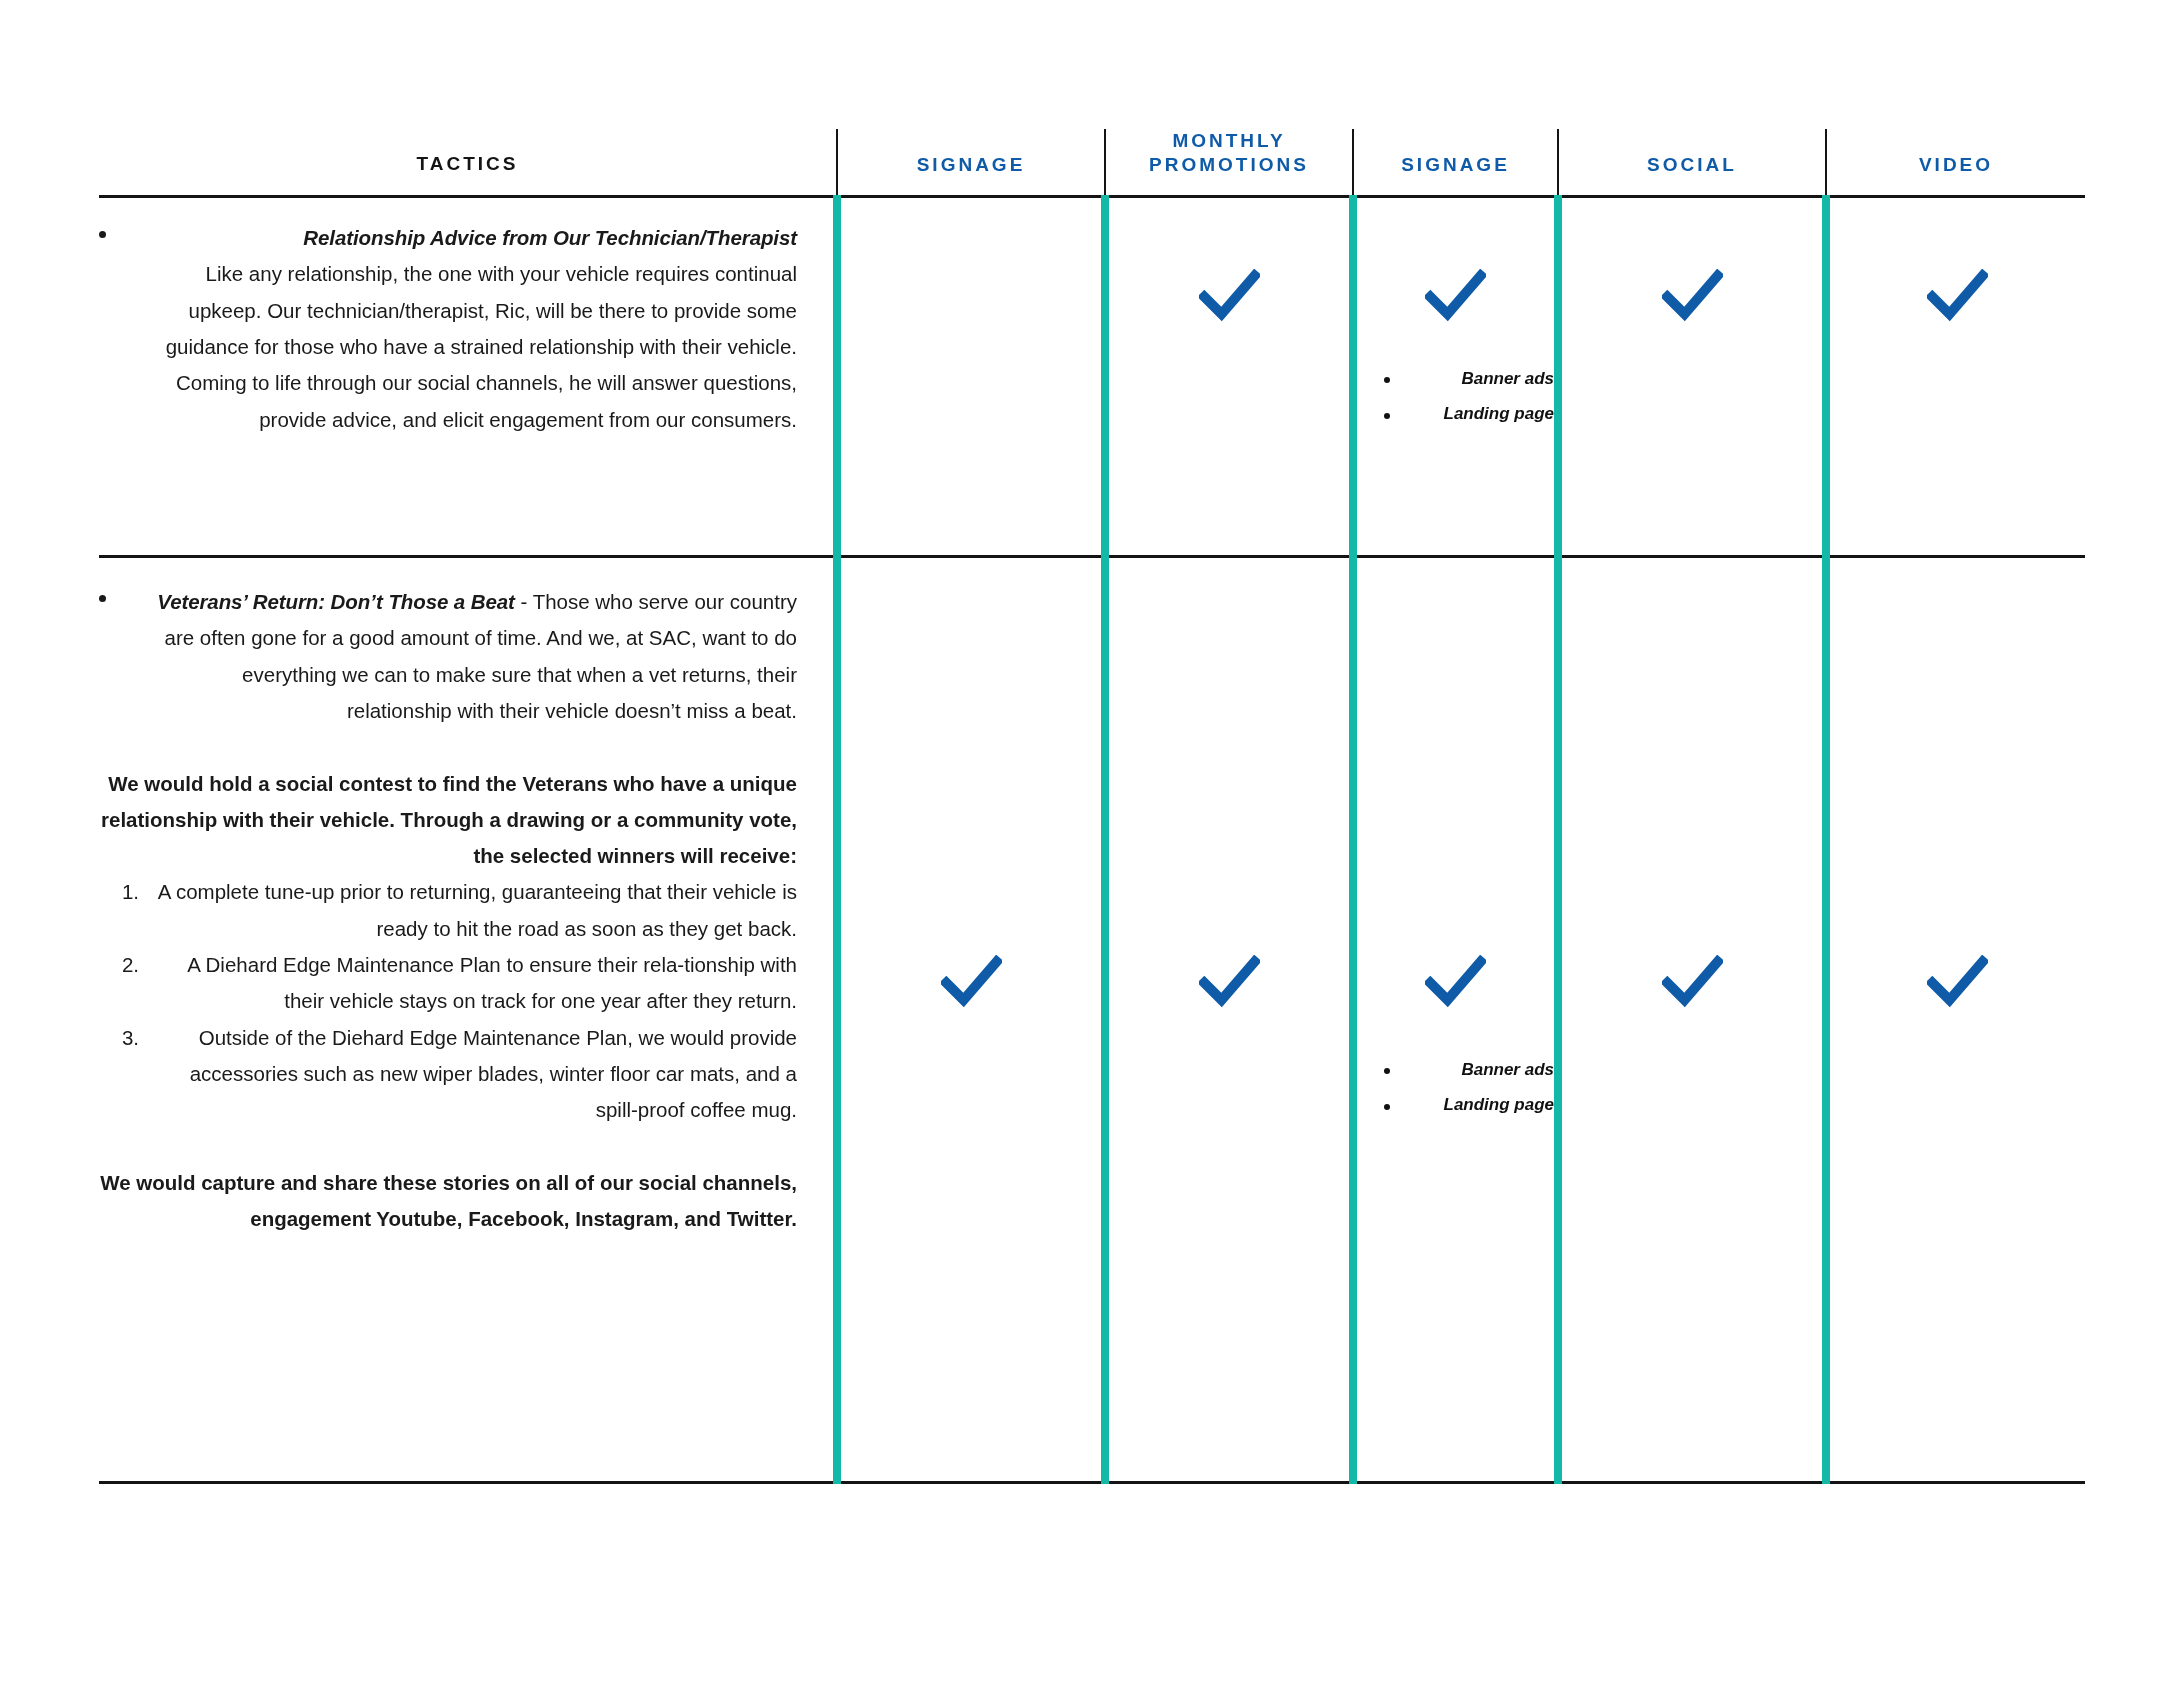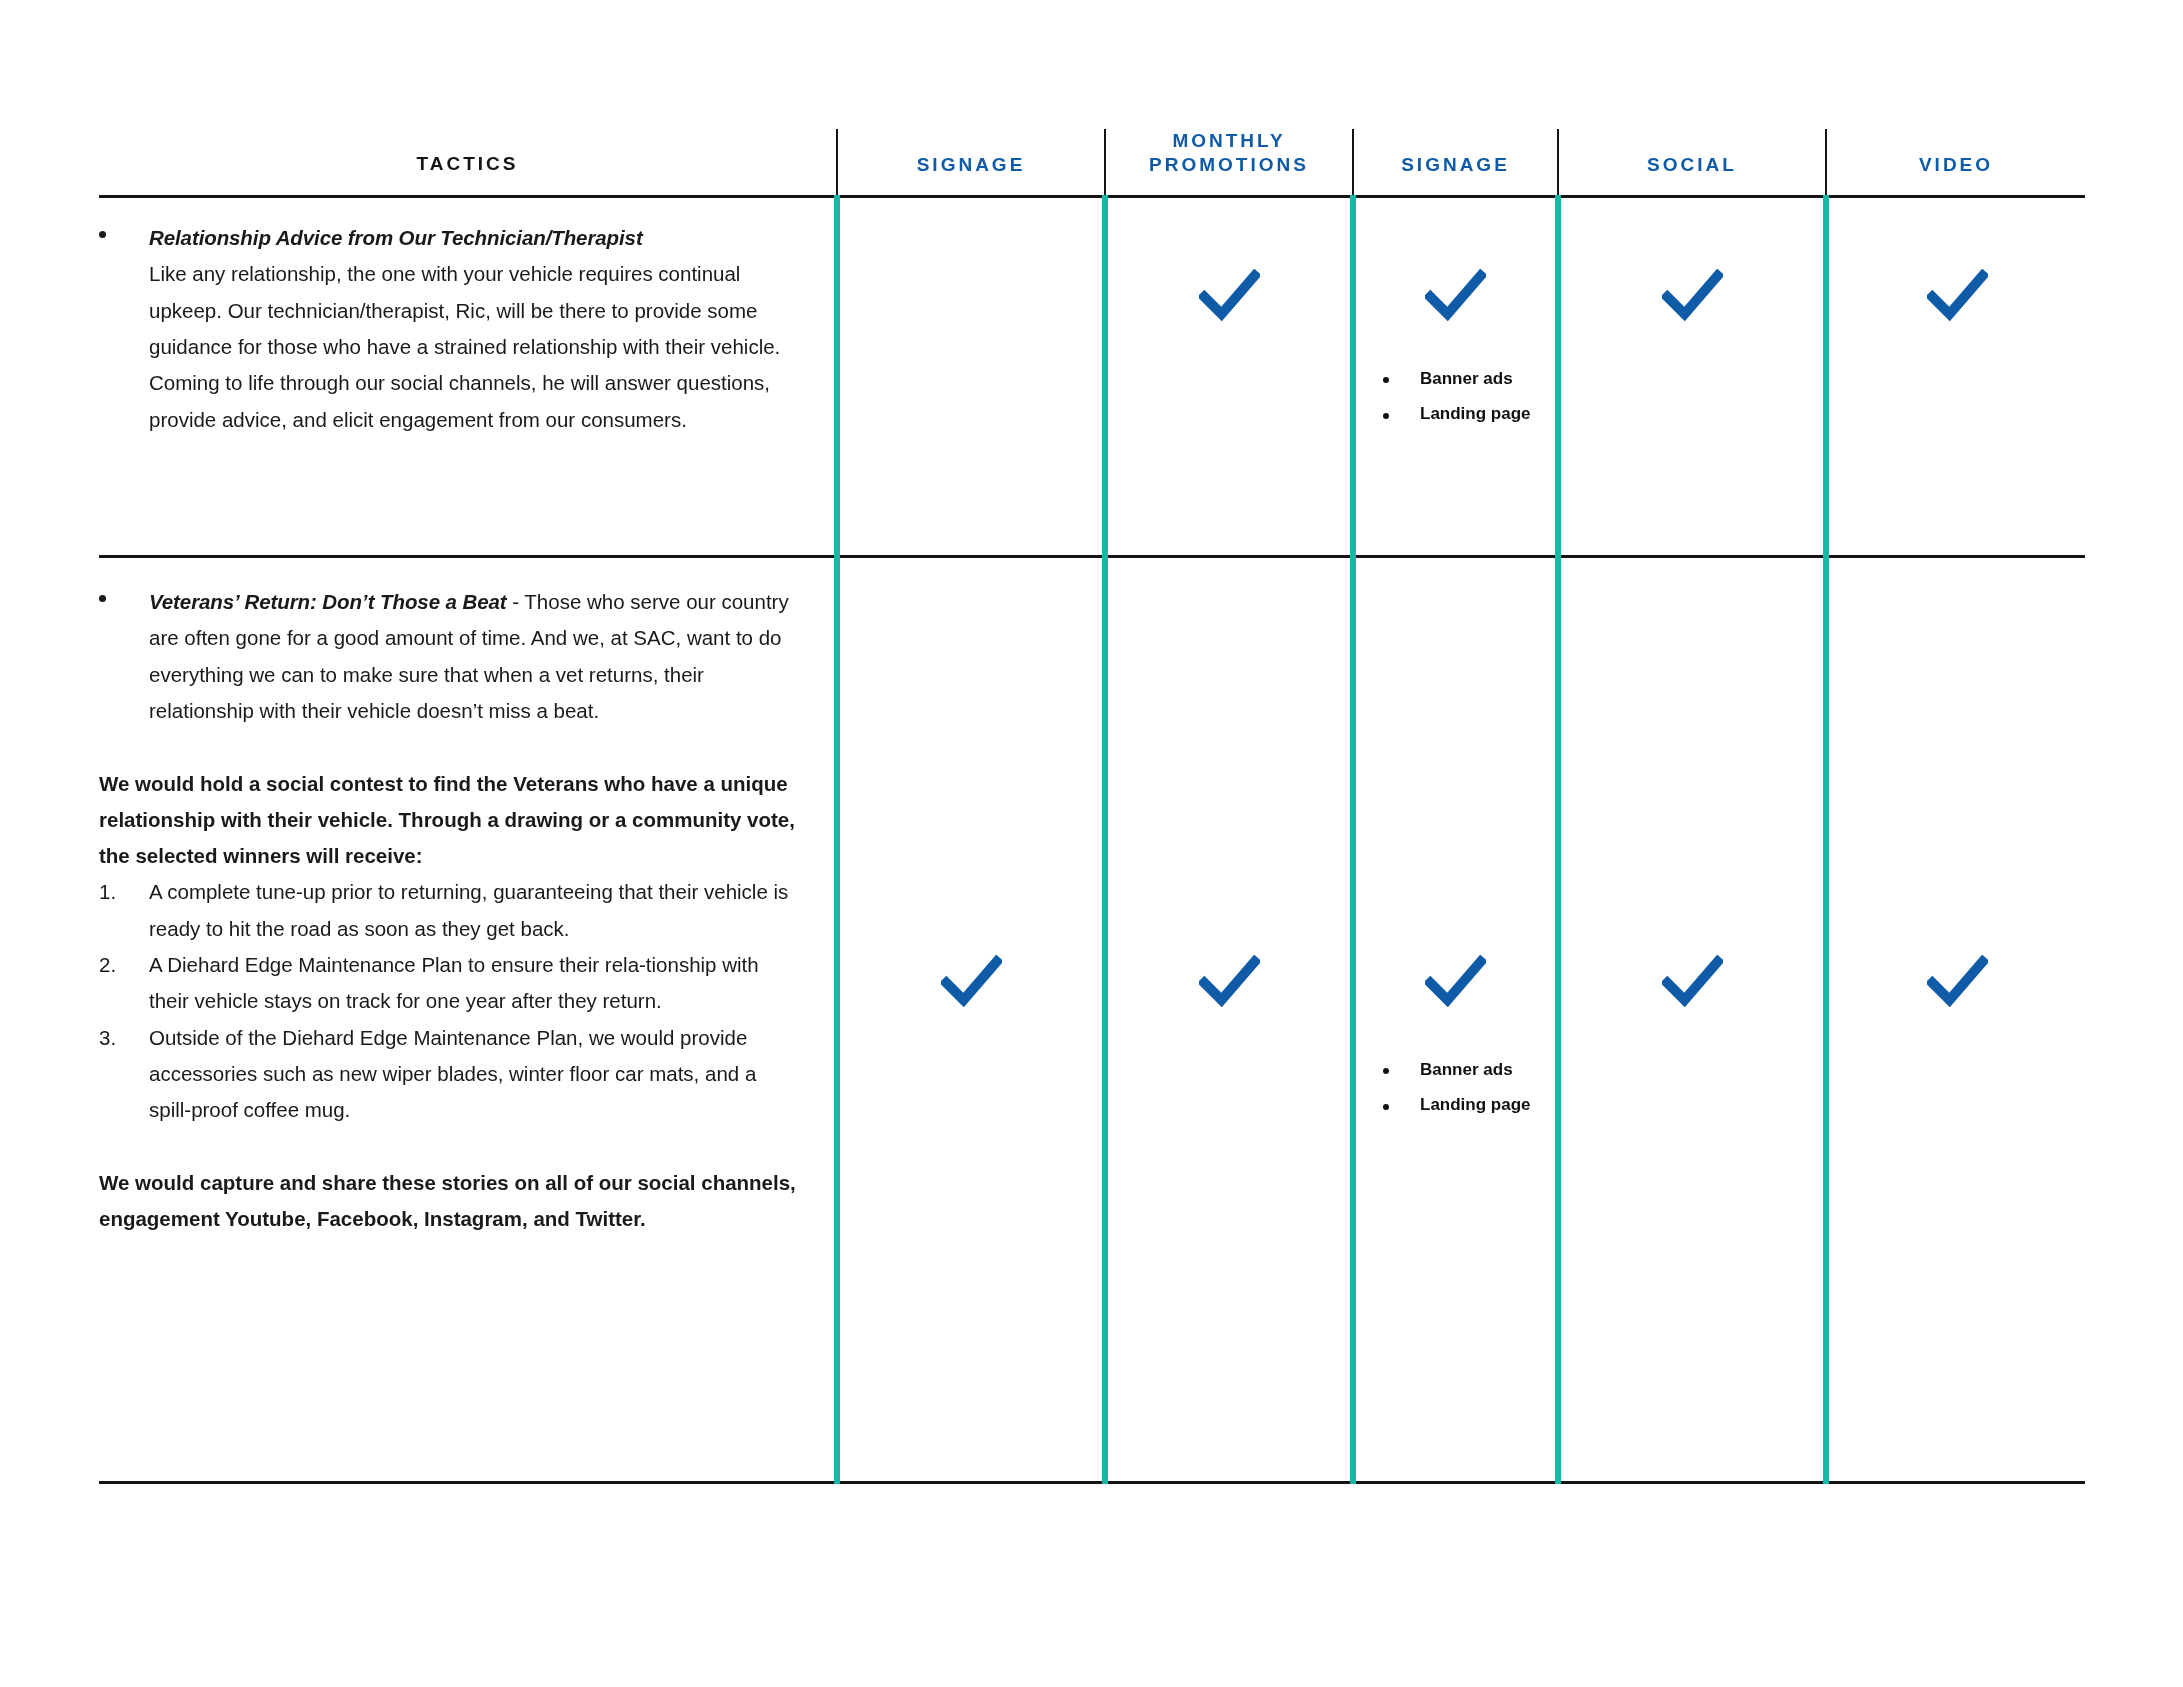--- a/index.html
+++ b/index.html
@@ -61,22 +61,23 @@
     padding-bottom: 18.5px;
   }
   thead th.blue { color: #0f5ba8; }
   thead th.sep { border-left: 2px solid #141414; }
 
   
   tbody td {
     border-bottom: 3.3px solid #141414;
     vertical-align: top;
     padding: 0;
-  }
-  tbody td.sep { border-left: 6px solid #14b8a6; }
+    text-align: right;
+  }
+  tbody td.sep { border-left: 8px solid #14b8a6; font-style: italic; }
 
   tbody tr.row-1 td { height: 357px; }
   tbody tr.row-2 td { height: 923px; }
 
   
   .tactics-cell {
     padding: 22.5px 36px 20px 0;
     font-size: 20.5px;
     line-height: 1.77;
     color: #1a1a1a;

